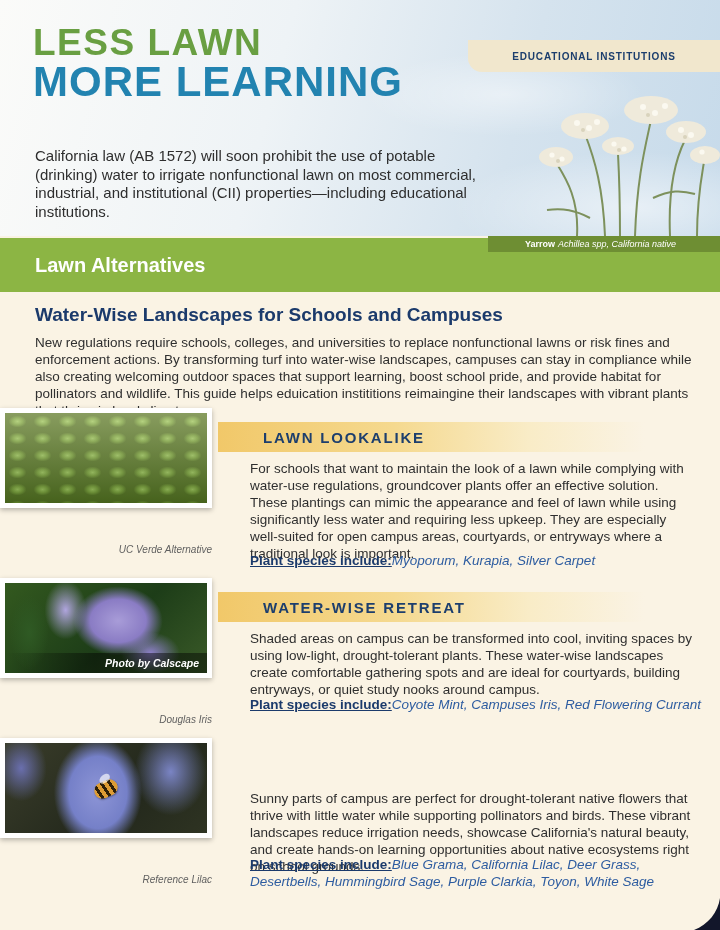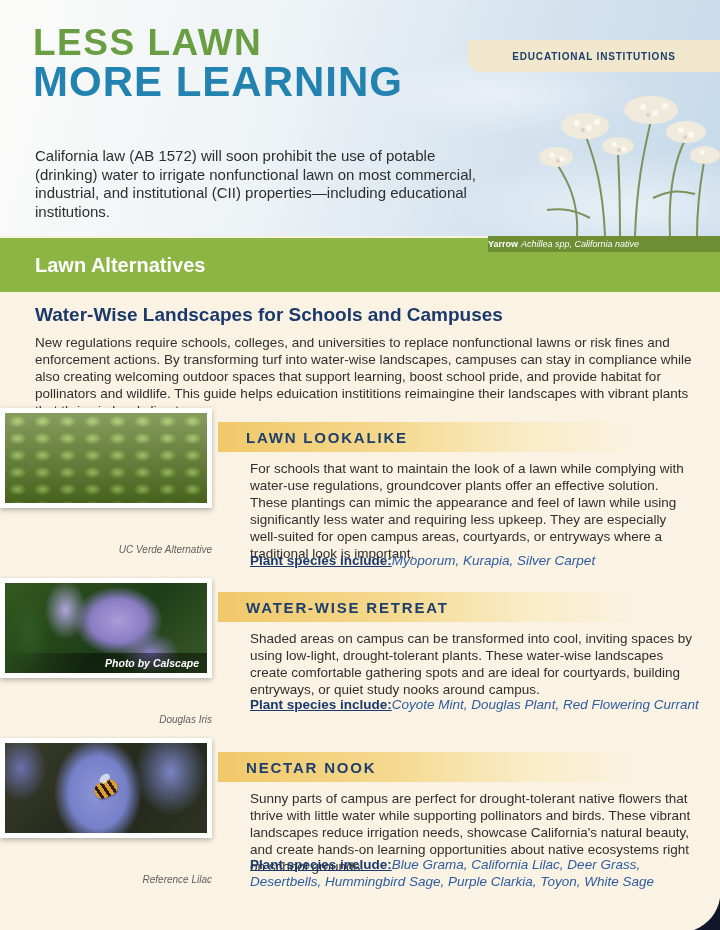--- a/index.html
+++ b/index.html
@@ -37,21 +37,21 @@
     font-size:21.5px; font-weight:bold; color:#1b3a6b;
   }
   .header-intro {
     position:absolute; left:35px; top:147px; width:458px;
     font-size:15px; line-height:18.5px; color:#2e2e2e;
   }
   
   .caption-strip {
     position:absolute; top:236px; right:0; width:232px; height:16px;
     background:#6e8e33; z-index:5; color:#fff; font-size:9px;
-    display:flex; align-items:center; 
+    display:flex; align-items:center; justify-content:flex-end;
     padding-right:44px;
   }
   .cap-bold { font-weight:bold; margin-right:3px; }
   .cap-italic { font-style:italic; }
   
   .banner {
     position:absolute; left:0; top:238px; width:720px; height:54px;
     background:#8cb544; display:flex; align-items:center; padding-left:35px;
   }
   .banner-title { color:#ffffff; font-size:20px; font-weight:bold; }
@@ -65,21 +65,21 @@
     font-size:13.5px; line-height:17px; color:#2f2f2f;
   }
   
   .card { position:absolute; left:0; width:720px; }
   .card-1 { top:408px; height:170px; }
   .card-2 { top:578px; height:160px; }
   .card-3 { top:738px; height:172px; }
   .band {
     position:absolute; left:218px; top:14px; width:502px; height:30px;
     background:linear-gradient(90deg, #f1c869 0%, #f5d98f 35%, #f9ecc7 62%, #faf3e4 85%);
-    display:flex; align-items:center; padding-left:28px;
+    display:flex; align-items:center; padding-left:45px;
   }
   .band h4 { font-size:15px; font-weight:bold; letter-spacing:1.8px; color:#1c3e6d; }
   .photo {
     position:absolute; left:0; top:0; width:212px; height:100px;
     background:#ffffff; padding:5px; box-shadow:0 2px 5px rgba(0,0,0,0.28);
   }
   .photo-img { position:relative; width:100%; height:100%; overflow:hidden; }
   .photo-caption {
     position:absolute; left:0; top:136px; width:212px;
     text-align:right; font-style:italic; font-size:10px; color:#5f5f5f;
@@ -223,28 +223,25 @@
       <h4>WATER-WISE RETREAT</h4>
     </div>
     <div class="photo">
       <div class="photo-img img-iris">
         <div class="photo-credit">Photo by Calscape</div>
       </div>
     </div>
     <div class="photo-caption">Douglas Iris</div>
     <p class="card-body">Shaded areas on campus can be transformed into cool, inviting spaces by using low-light, drought-tolerant plants. These water-wise landscapes create comfortable gathering spots and are ideal for courtyards, building entryways, or quiet study nooks around campus.</p>
     <p class="species">
-      <span class="species-label">Plant species include:</span><span class="species-list">Coyote Mint, Douglas Plant, Red Flowering Currant</span>
+      <span class="species-label">Plant species include:</span><span class="species-list">Coyote Mint, Campuses Iris, Red Flowering Currant</span>
     </p>
   </section>
 
   <section class="card card-3">
-    <div class="band">
-      <h4>NECTAR NOOK</h4>
-    </div>
     <div class="photo">
       <div class="photo-img img-lilac">
         <div class="bee"></div>
       </div>
     </div>
     <div class="photo-caption">Reference Lilac</div>
     <p class="card-body">Sunny parts of campus are perfect for drought-tolerant native flowers that thrive with little water while supporting pollinators and birds. These vibrant landscapes reduce irrigation needs, showcase California's natural beauty, and create hands-on learning opportunities about native ecosystems right on school grounds.</p>
     <p class="species">
       <span class="species-label">Plant species include:</span><span class="species-list">Blue Grama, California Lilac, Deer Grass, Desertbells, Hummingbird Sage, Purple Clarkia, Toyon, White Sage</span>
     </p>

